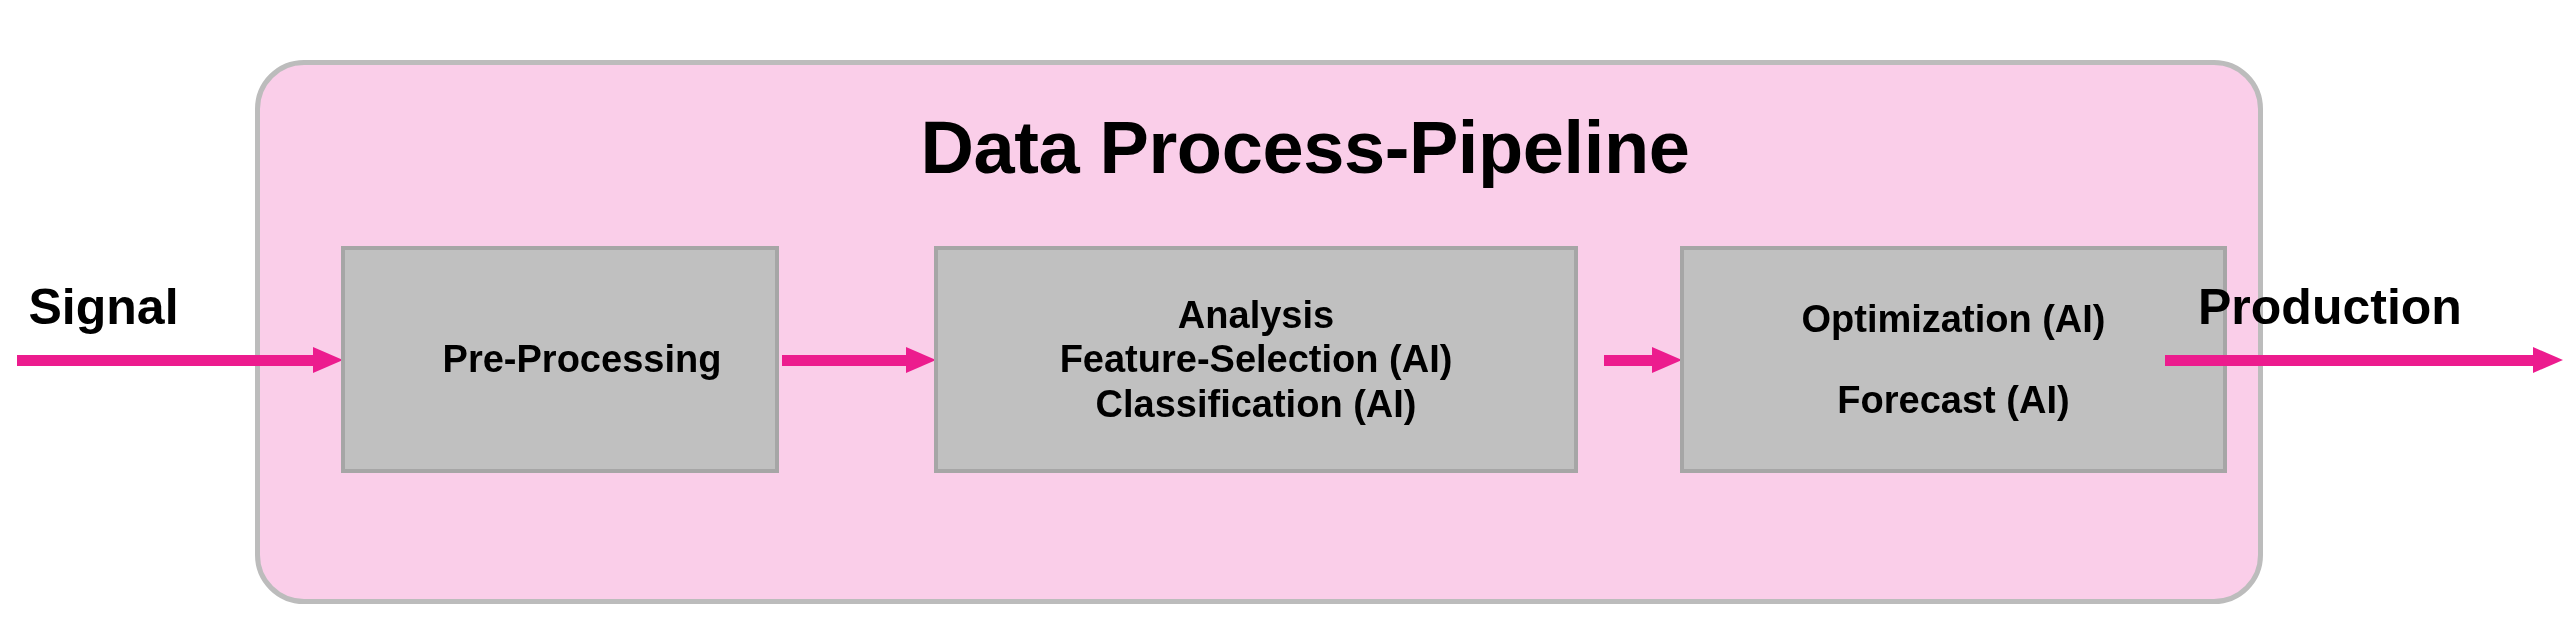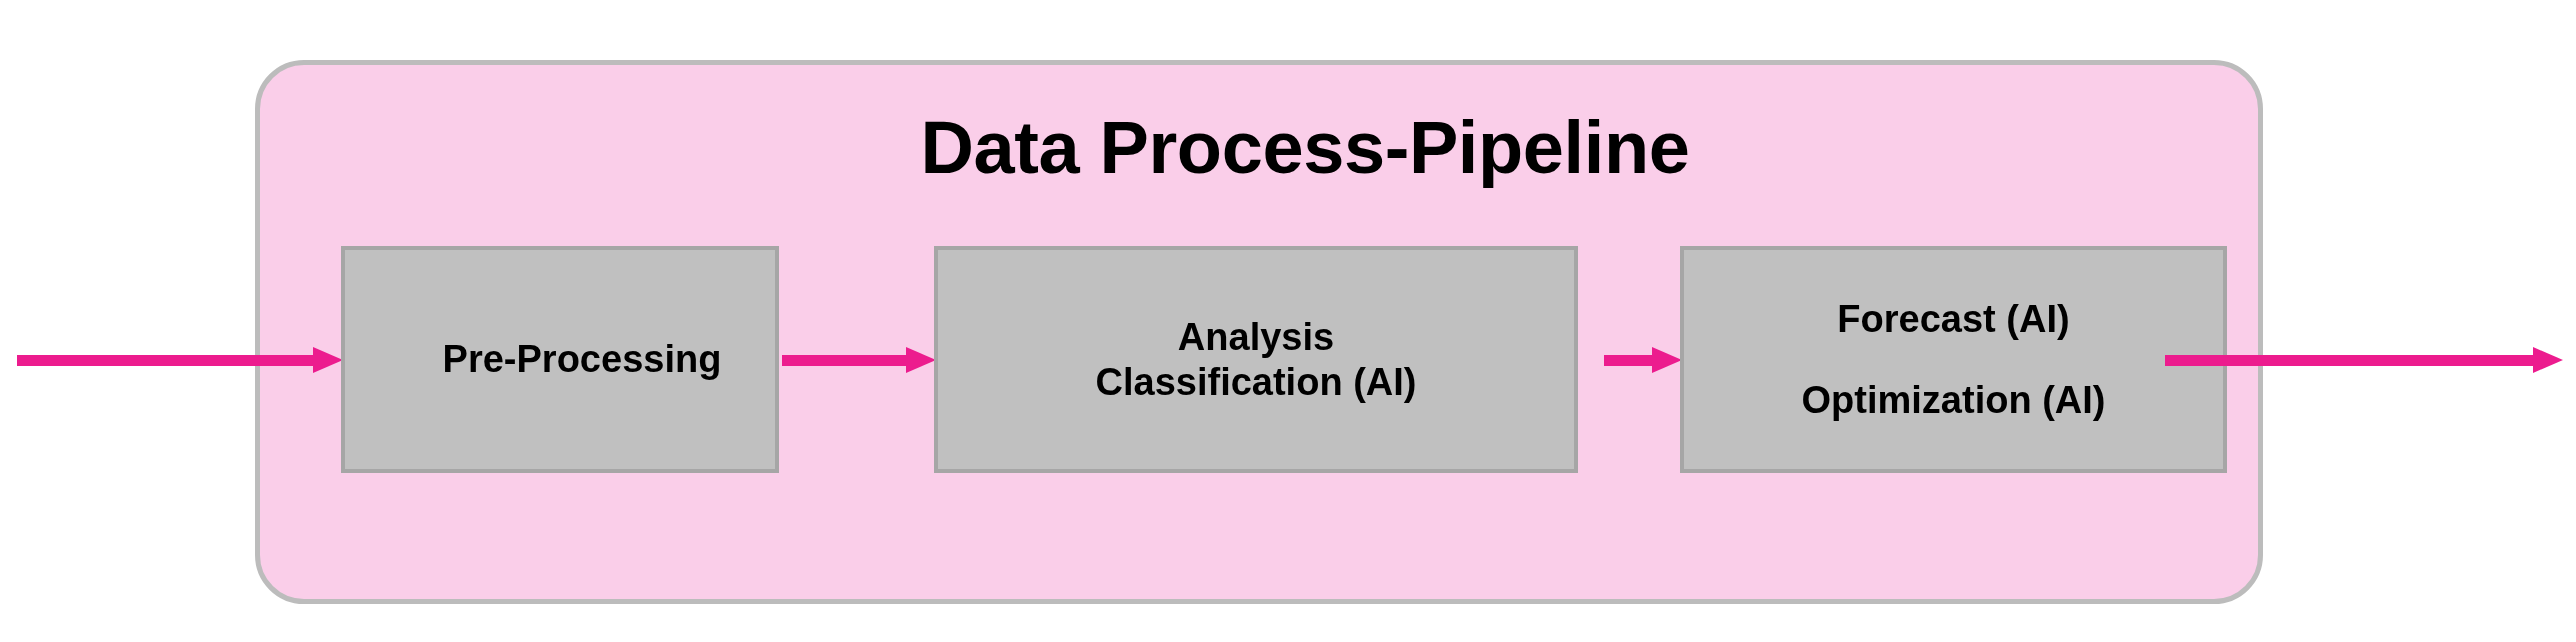--- a/index.html
+++ b/index.html
@@ -130,50 +130,53 @@
 </style>
 </head>
 <body>
 
 <div id="canvas">
 
   <div id="pipeline-panel"></div>
 
   <div id="panel-title">Data Process-Pipeline</div>
 
+  <div id="label-signal" class="end-label">Signal</div>
 
   <div id="arrow-in" class="arrow">
     <div class="shaft"></div>
     <div class="head"></div>
   </div>
 
   <div id="stage-box-1" class="stage-box gap-wide">
     <div class="stage-line">Pre-Processing</div>
   </div>
 
   <div id="arrow-1-2" class="arrow">
     <div class="shaft"></div>
     <div class="head"></div>
   </div>
 
   <div id="stage-box-2" class="stage-box">
     <div class="stage-line">Analysis</div>
+    <div class="stage-line">Feature-Selection (AI)</div>
     <div class="stage-line">Classification (AI)</div>
   </div>
 
   <div id="arrow-2-3" class="arrow">
     <div class="shaft"></div>
     <div class="head"></div>
   </div>
 
   <div id="stage-box-3" class="stage-box gap-wide">
+    <div class="stage-line">Optimization (AI)</div>
     <div class="stage-line">Forecast (AI)</div>
-    <div class="stage-line">Optimization (AI)</div>
   </div>
 
   <div id="arrow-out" class="arrow">
     <div class="shaft"></div>
     <div class="head"></div>
   </div>
 
+  <div id="label-production" class="end-label">Production</div>
 
 </div>
 
 
 </body></html>

